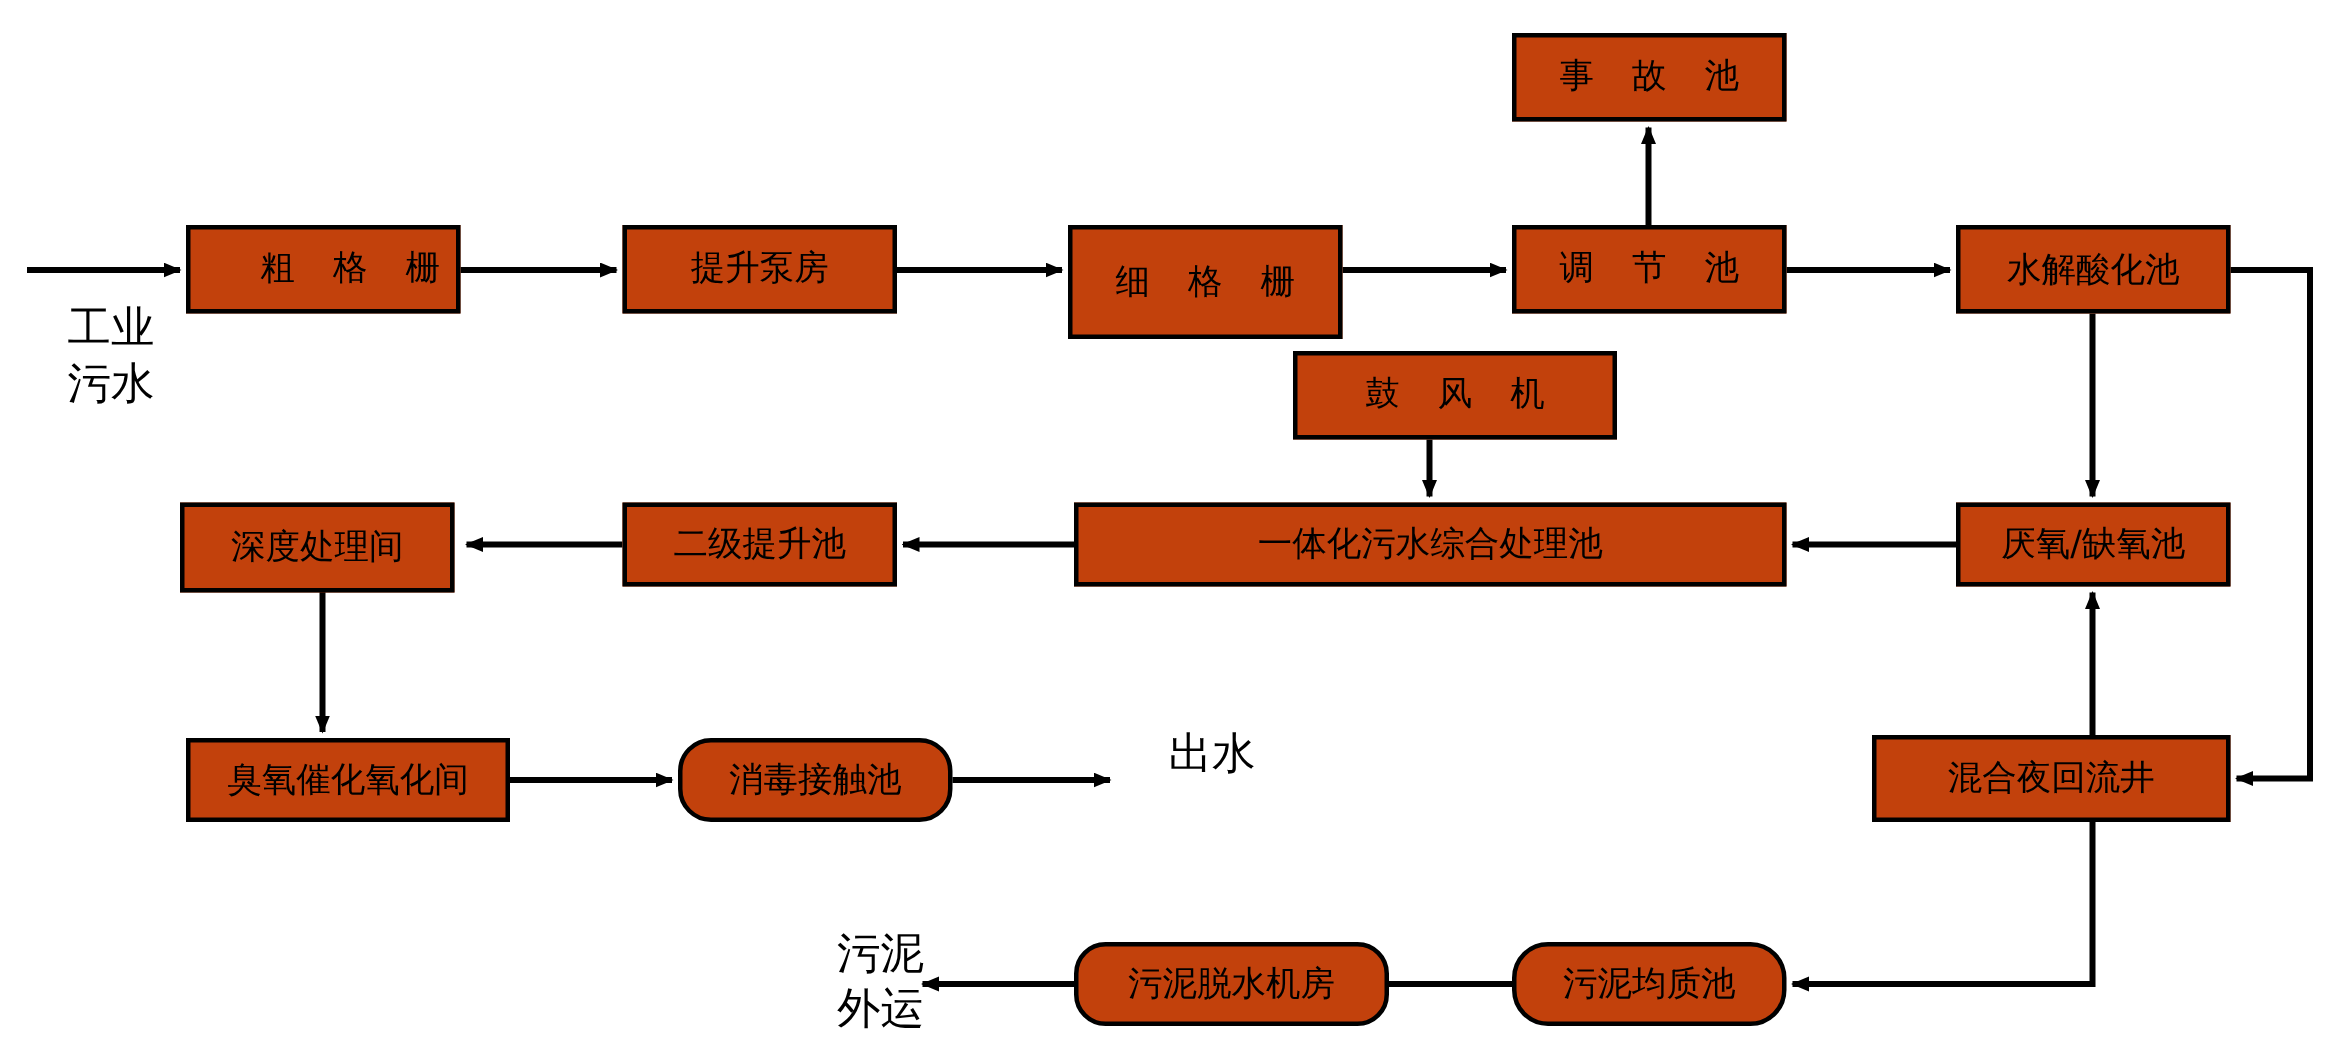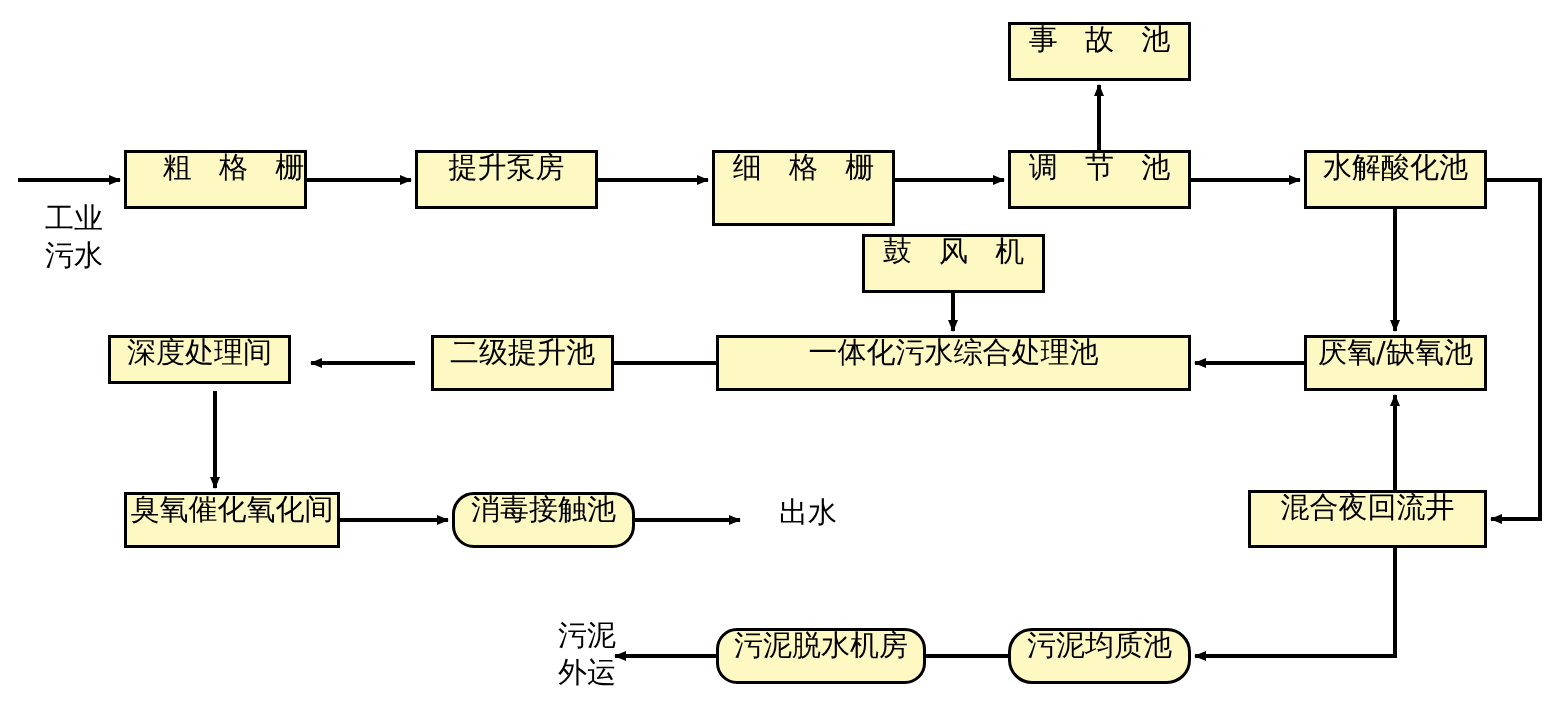--- a/index.html
+++ b/index.html
@@ -22,26 +22,27 @@
     position: absolute;
     left: 0;
     top: 0;
     width: 1559px;
     height: 705px;
   }
   .node-box {
     position: absolute;
     box-sizing: border-box;
     border: 3px solid #000000;
-    background: #fef9c3;
+    background: #c2410c;
     display: flex;
+    align-items: center;
     justify-content: center;
     color: #000000;
     font-family: "DejaVu Sans", "Liberation Sans", sans-serif;
-    font-size: 29px;
+    font-size: 23px;
     line-height: 1;
     white-space: nowrap;
     z-index: 3;
   }
   .node-box.spaced {
     letter-spacing: 9px;
     text-indent: 9px;
   }
   .free-label {
     position: absolute;
@@ -135,37 +136,37 @@
   </div>
 
   <div class="node-box spaced" style="left:1008px; top:22px; width:183px; height:59px;">
     <span>事 故 池</span>
   </div>
 
   <div class="node-box" style="left:1304px; top:150px; width:183px; height:59px;font-family:Liberation Serif, serif;">
     <span>水解酸化池</span>
   </div>
 
-  <div class="node-box spaced" style="left:862px; top:234px; width:183px; height:59px;">
+  <div class="node-box spaced" style="left:862px; top:234px; width:216px; height:59px;">
     <span>鼓 风 机</span>
   </div>
 
   <div class="node-box" style="left:716px; top:335px; width:475px; height:56px;">
     <span>一体化污水综合处理池</span>
   </div>
 
   <div class="node-box" style="left:1304px; top:335px; width:183px; height:56px;">
     <span>厌氧/缺氧池</span>
   </div>
 
-  <div class="node-box" style="left:415px; top:335px; width:183px; height:56px;margin-left:16px;">
+  <div class="node-box" style="left:415px; top:335px; width:183px; height:56px;">
     <span>二级提升池</span>
   </div>
 
-  <div class="node-box" style="left:108px; top:335px; width:183px; height:49px;">
+  <div class="node-box" style="left:120px; top:335px; width:183px; height:60px;">
     <span>深度处理间</span>
   </div>
 
   <div class="node-box" style="left:124px; top:492px; width:216px; height:56px;">
     <span>臭氧催化氧化间</span>
   </div>
 
   <div class="node-box" style="left:452px; top:492px; width:183px; height:56px;border-radius:22px;">
     <span>消毒接触池</span>
   </div>
@@ -178,18 +179,18 @@
     <span>污泥均质池</span>
   </div>
 
   <div class="node-box" style="left:716px; top:628px; width:210px; height:56px;border-radius:21px;">
     <span>污泥脱水机房</span>
   </div>
 
   <div class="free-label" style="left:14px; top:200px;">工业
 污水</div>
 
-  <div class="free-label" style="left:748px; top:494px;">出水</div>
+  <div class="free-label" style="left:748px; top:484px;">出水</div>
 
   <div class="free-label" style="left:527px; top:617px;">污泥
 外运</div>
 
 </div>
 
 </body></html>

